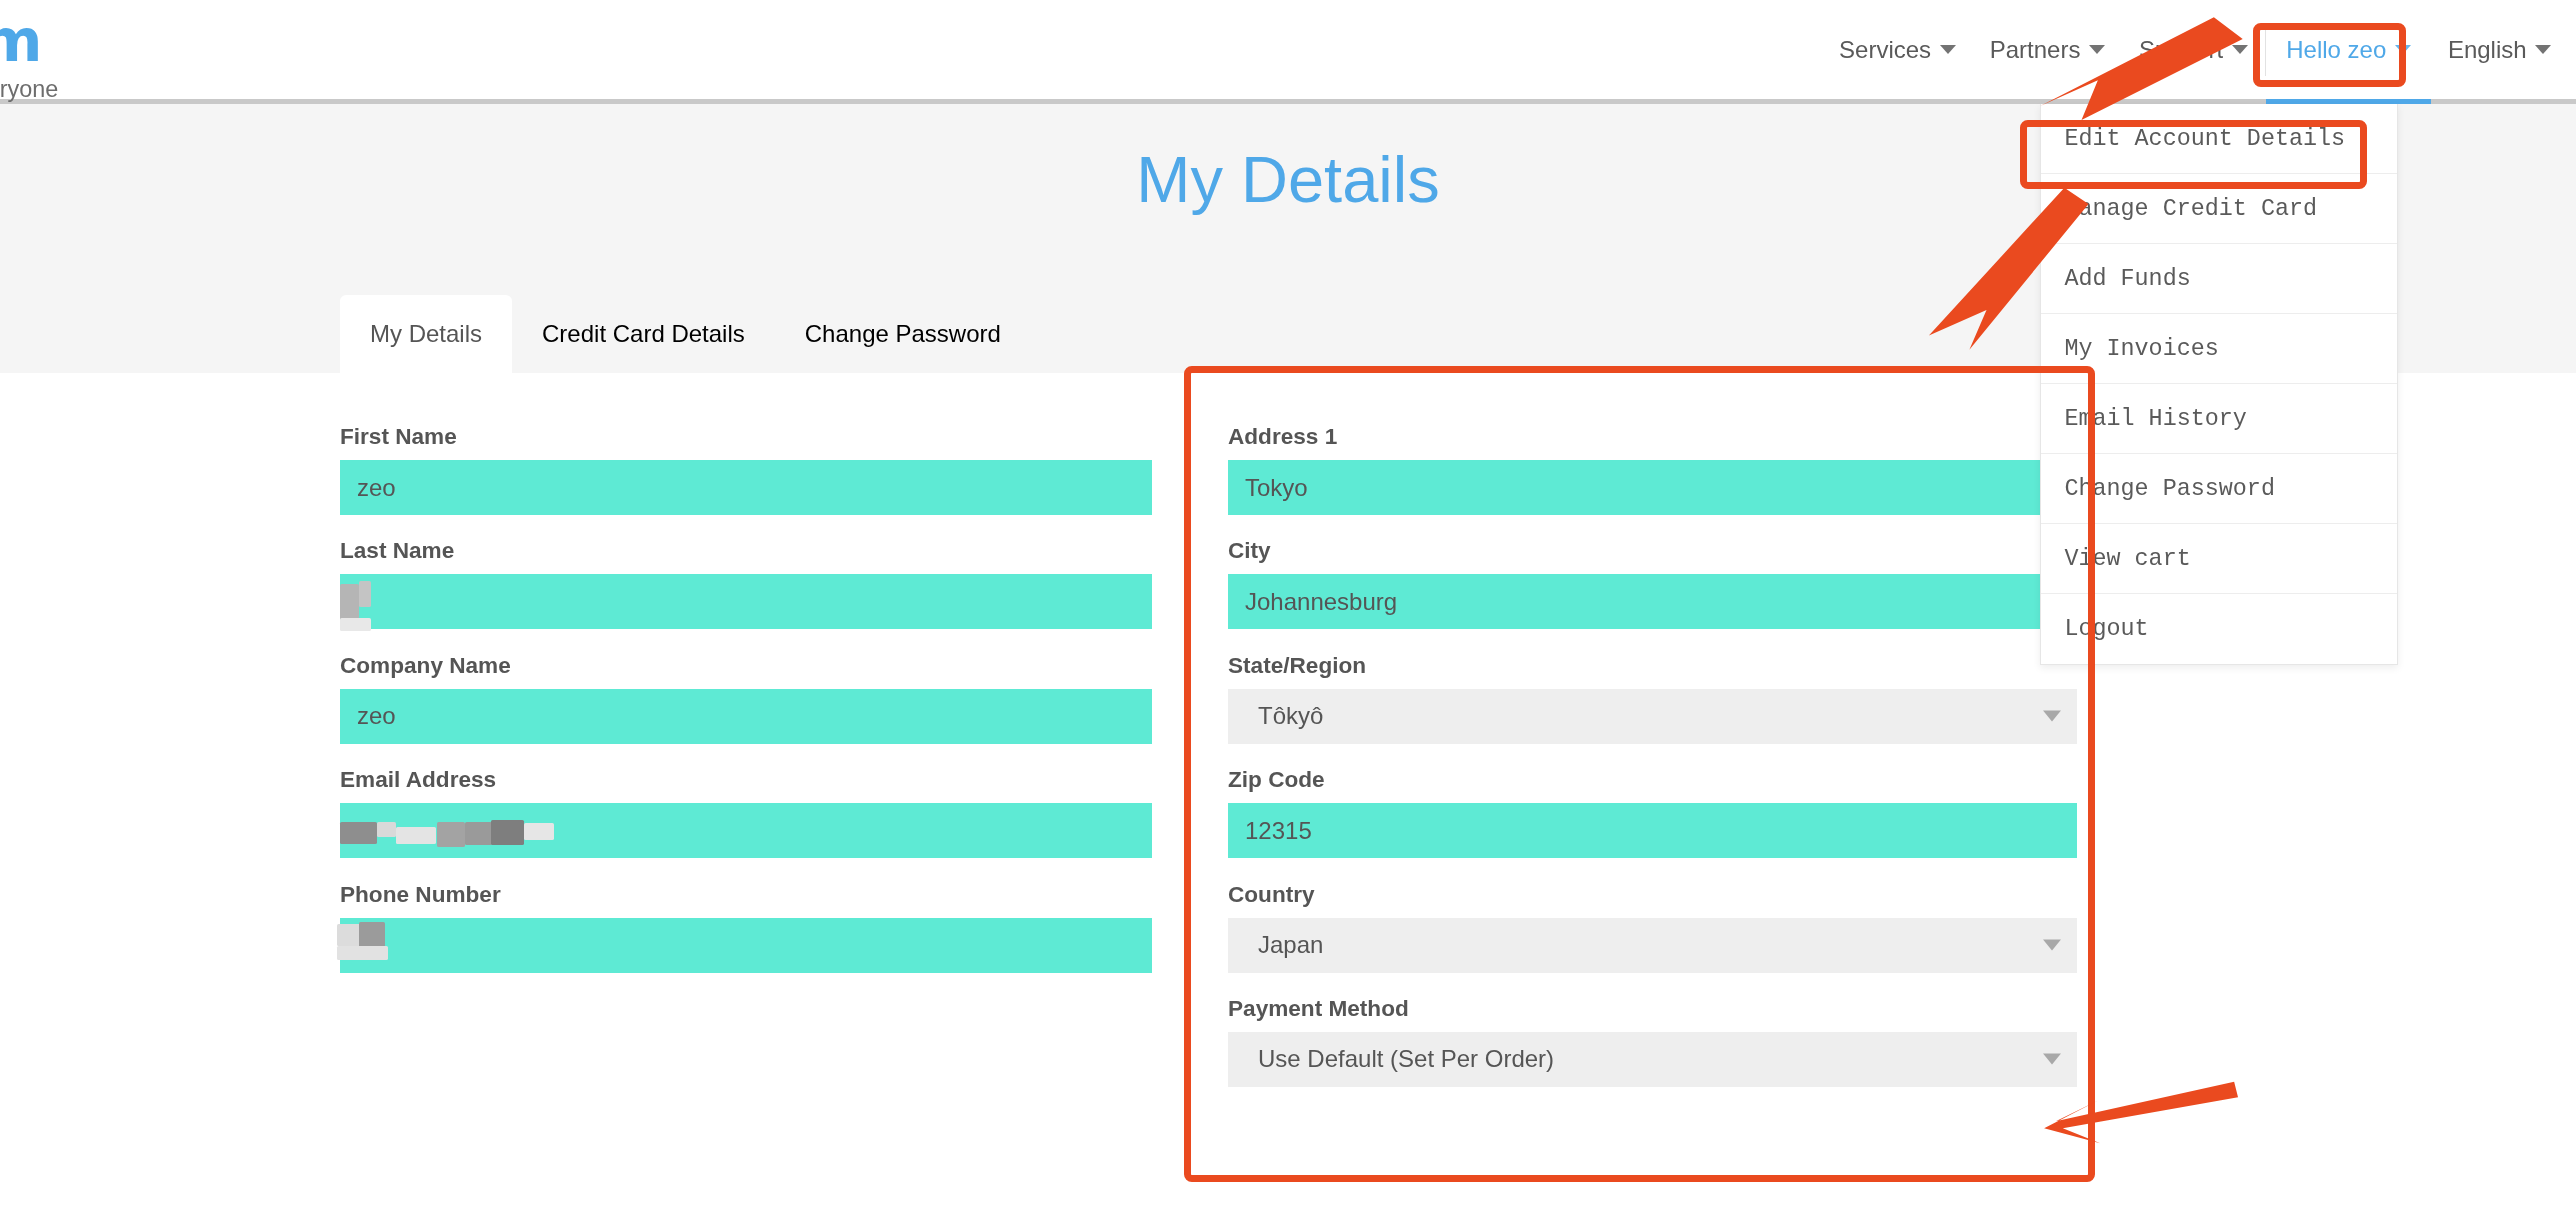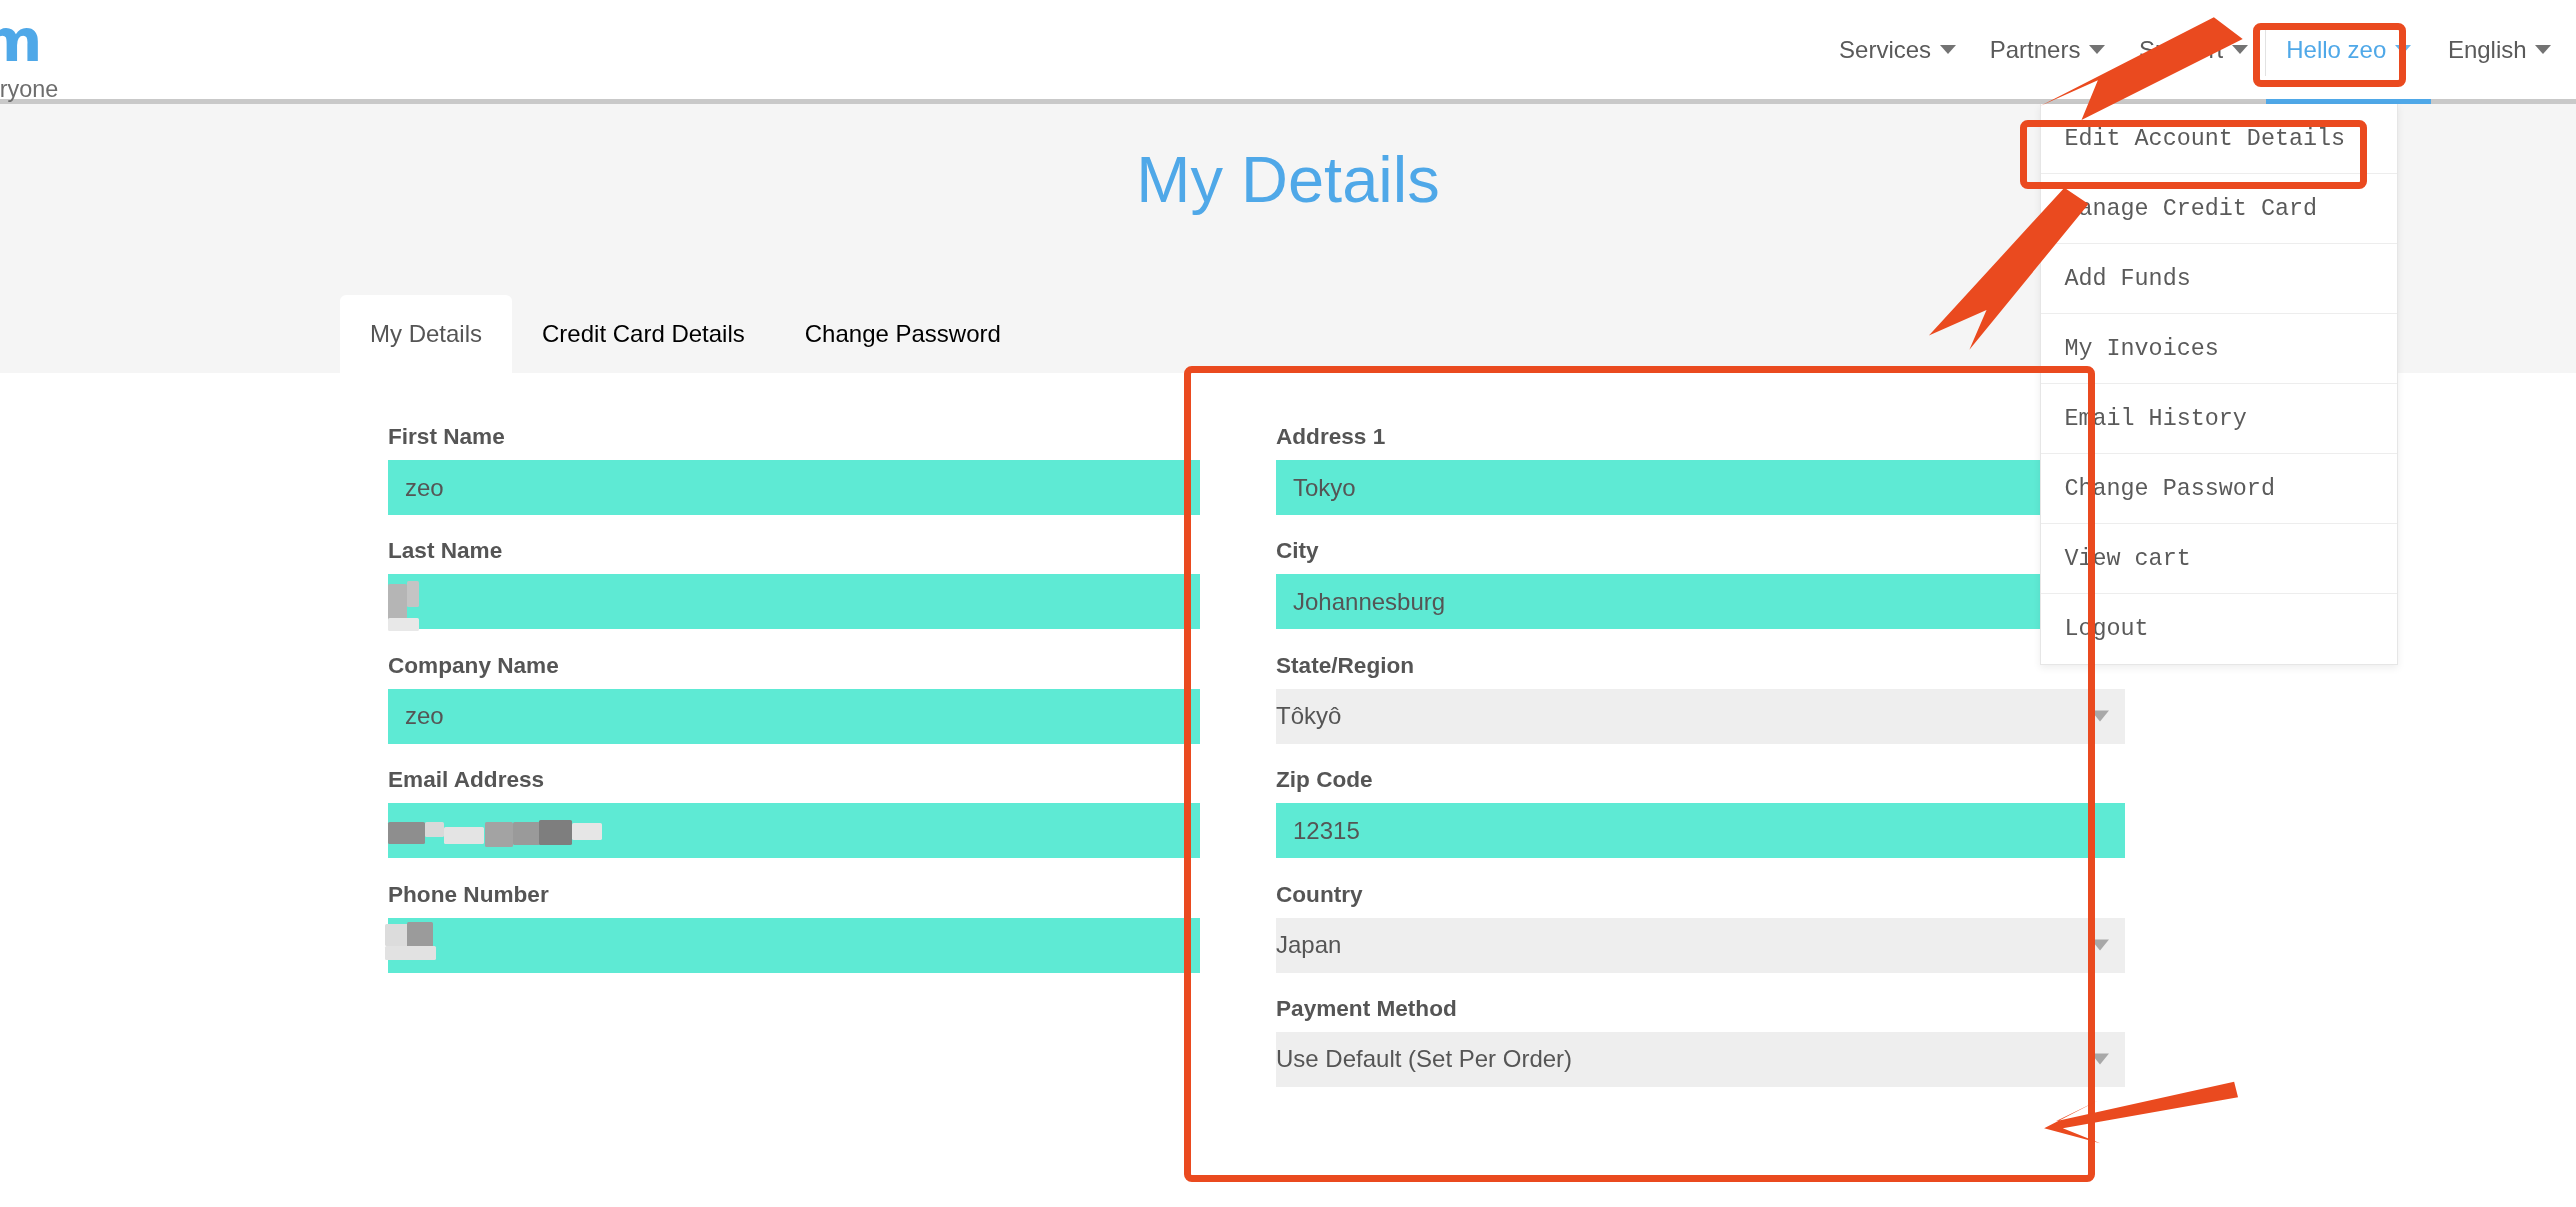--- a/index.html
+++ b/index.html
@@ -76,36 +76,36 @@
     height: 78px; display: flex; align-items: center; justify-content: center;
     padding: 0 30px; font-size: 24px; color: #000000; cursor: pointer; white-space: nowrap;
   }
   .tab.active {
     background: #ffffff; color: #555; border-radius: 6.2px 6.2px 0 0;
   }
 
   
   .form-area { position: absolute; left: 0; top: 373px; width: 2576px; height: 834px; background: #ffffff; }
 
-  .col { position: absolute; margin-left: 48px; }
+  .col { position: absolute; }
   .col-left  { left: 340px; top: 51px; width: 812px; }
   .col-right { left: 1228px; top: 51px; width: 849px; }
 
   .field { margin-bottom: 23.4px; }
   .field-label {
     font-size: 22.6px; color: #555; font-weight: bold; margin-bottom: 10px; display:block;
   }
   .field-input {
     height: 55px; background: #5eead4; border: none;
     font-size: 24px; color: #555; padding: 0 17px;
     display: flex; align-items: center; width: 100%;
   }
   .select-box {
     position: relative; background: #eeeeee; height: 55px;
-    display: flex; align-items: center; padding: 0 0; font-size: 24px; color: #555;
+    display: flex; align-items: center; padding: 0 30px; font-size: 24px; color: #555;
     cursor: pointer;
   }
   .sel-arrow {
     position: absolute; right: 15.6px; top: 50%; transform: translateY(-50%);
     width: 0; height: 0; border-left: 9.3px solid transparent;
     border-right: 9.3px solid transparent; border-top: 11px solid #a8a8a8;
   }
 
   
   .redact { position: relative; }

